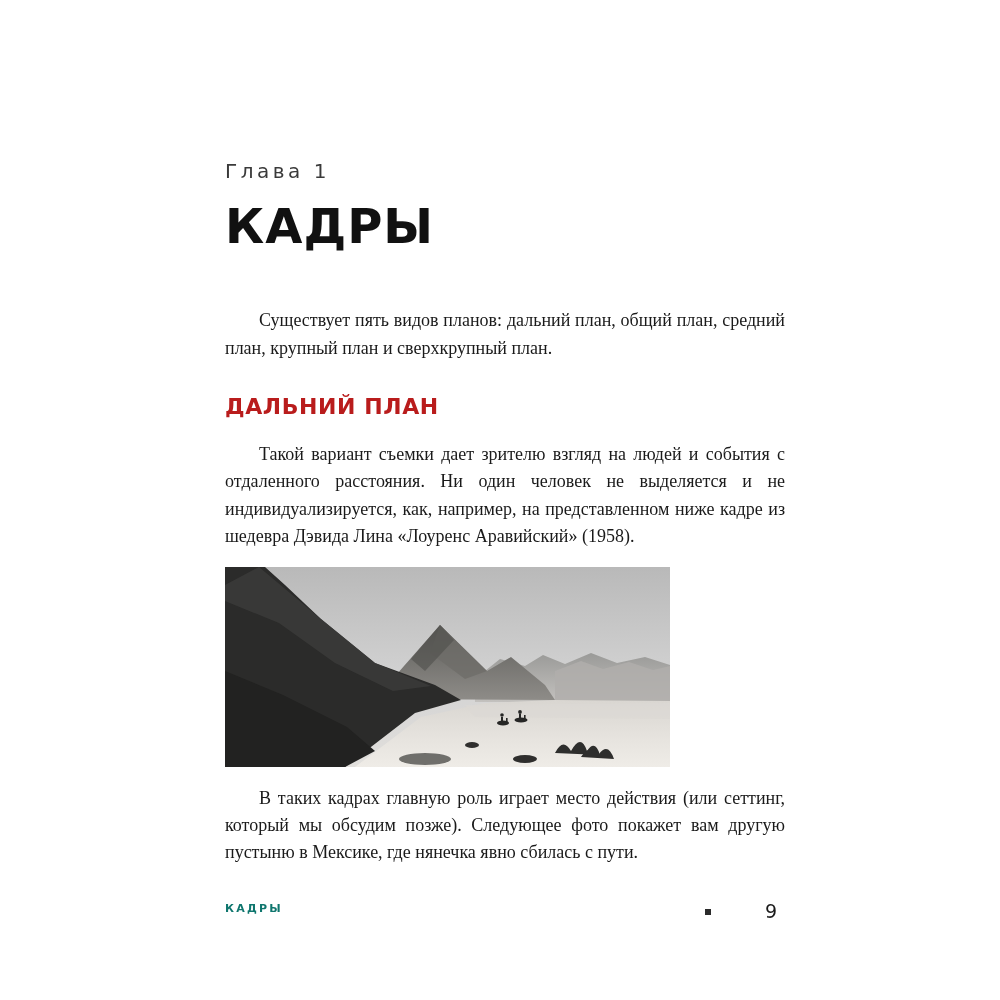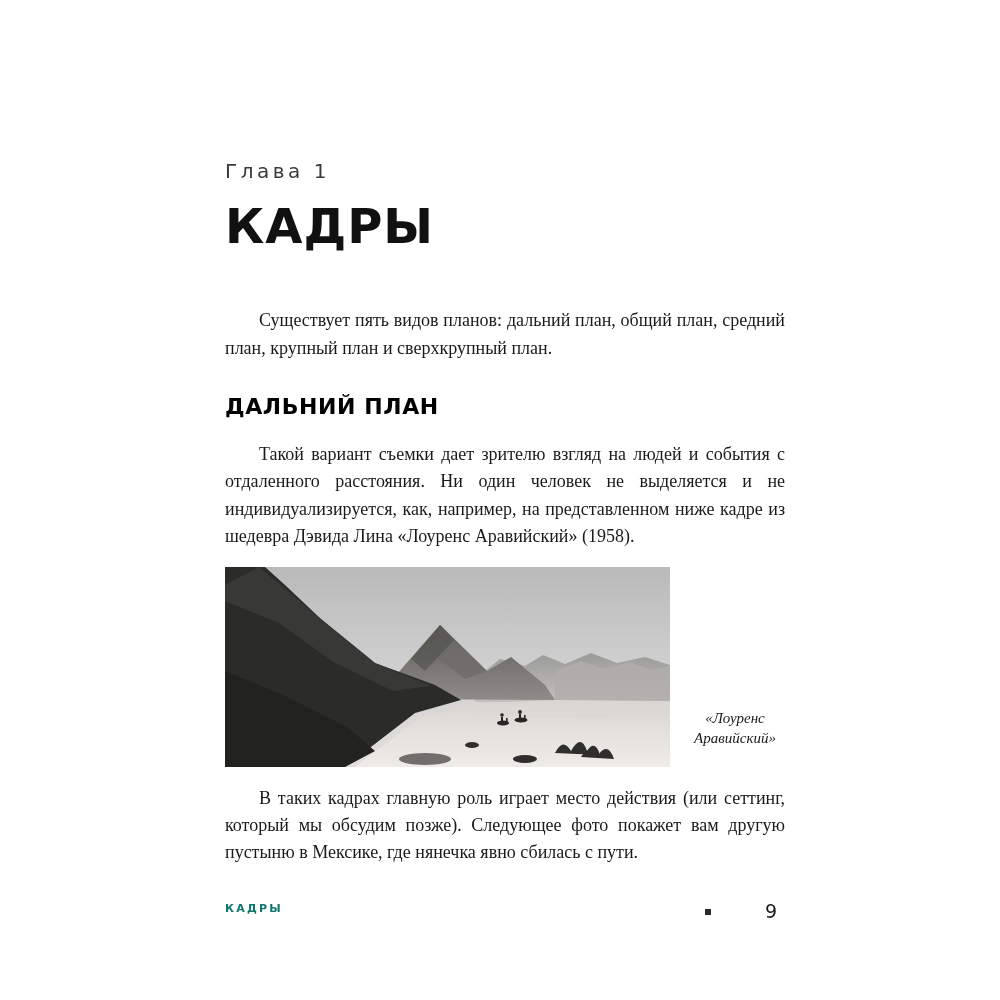--- a/index.html
+++ b/index.html
@@ -58,21 +58,21 @@
     text-indent: 34px;
     margin: 0 0 16px 0;
     color: #1a1a1a;
   }
 
   h2.section-head {
     font-family: "DejaVu Sans", sans-serif;
     font-size: 22px;
     font-weight: 700;
     letter-spacing: 0.6px;
-    color: #000000;
+    color: #b91c1c;
     margin: 32px 0 22px 0;
   }
 
   .figure {
     position: relative;
     margin: 14px 0 18px 0;
     width: 560px;
   }
 
   .photo {
@@ -206,21 +206,20 @@
             <path d="M330 186 q8 -16 16 -2 q10 -18 16 0 q8 -12 13 4 z"></path>
             <path d="M356 190 q9 -14 18 -3 q9 -12 15 5 z"></path>
             <ellipse cx="300" cy="192" rx="12" ry="4"></ellipse>
             <ellipse cx="247" cy="178" rx="7" ry="3"></ellipse>
           </g>
           <g fill="#3a3a38" opacity="0.7">
             <ellipse cx="200" cy="192" rx="26" ry="6"></ellipse>
           </g>
         </svg>
       </div>
-      <div class="figure-caption">«Лоуренс Аравийский»</div>
     </div>
 
     <p class="body-text">В таких кадрах главную роль играет место действия (или сеттинг, который мы обсудим позже). Следующее фото покажет вам другую пустыню в Мексике, где нянечка явно сбилась с пути.</p>
 
   </div>
 
   <div class="footer">
     <div class="footer-left">КАДРЫ</div>
     <div class="footer-dot"></div>
     <div class="footer-page">9</div>

